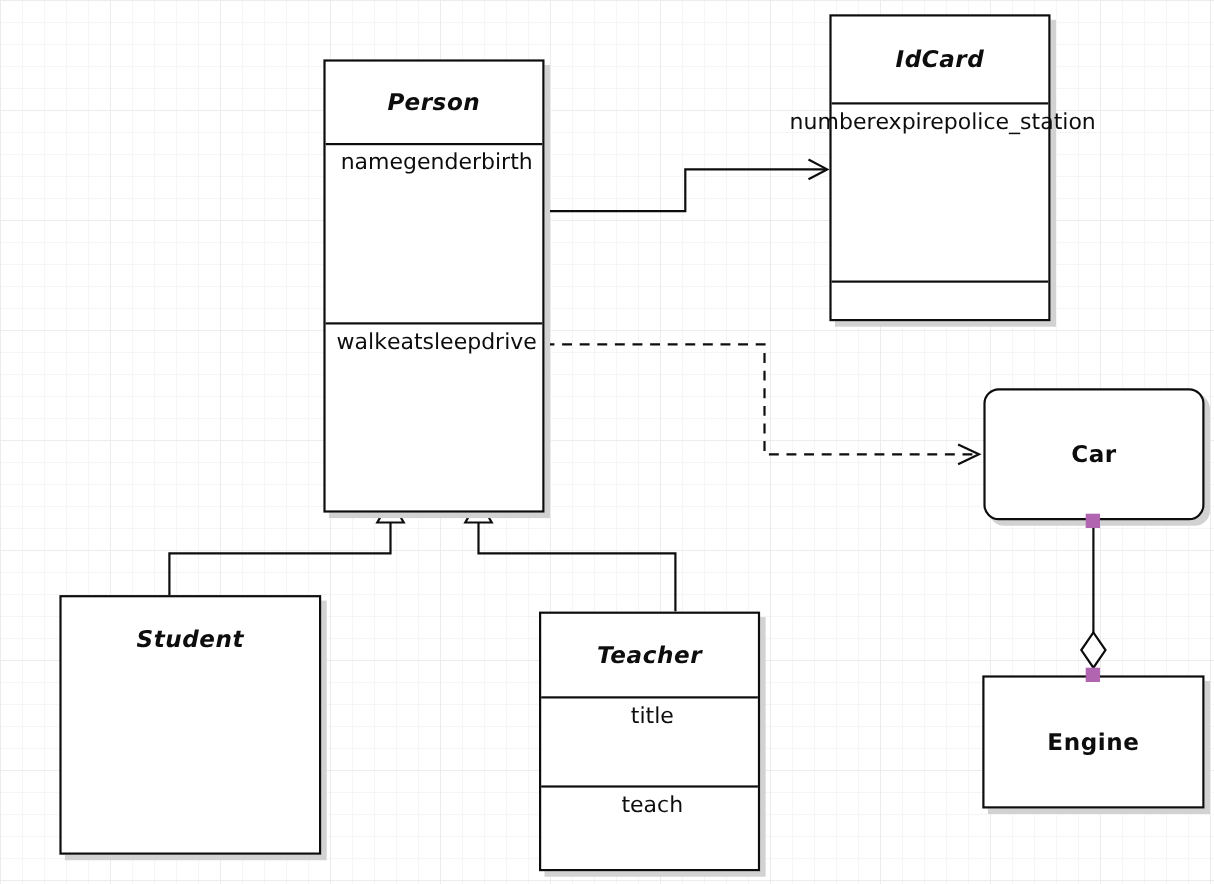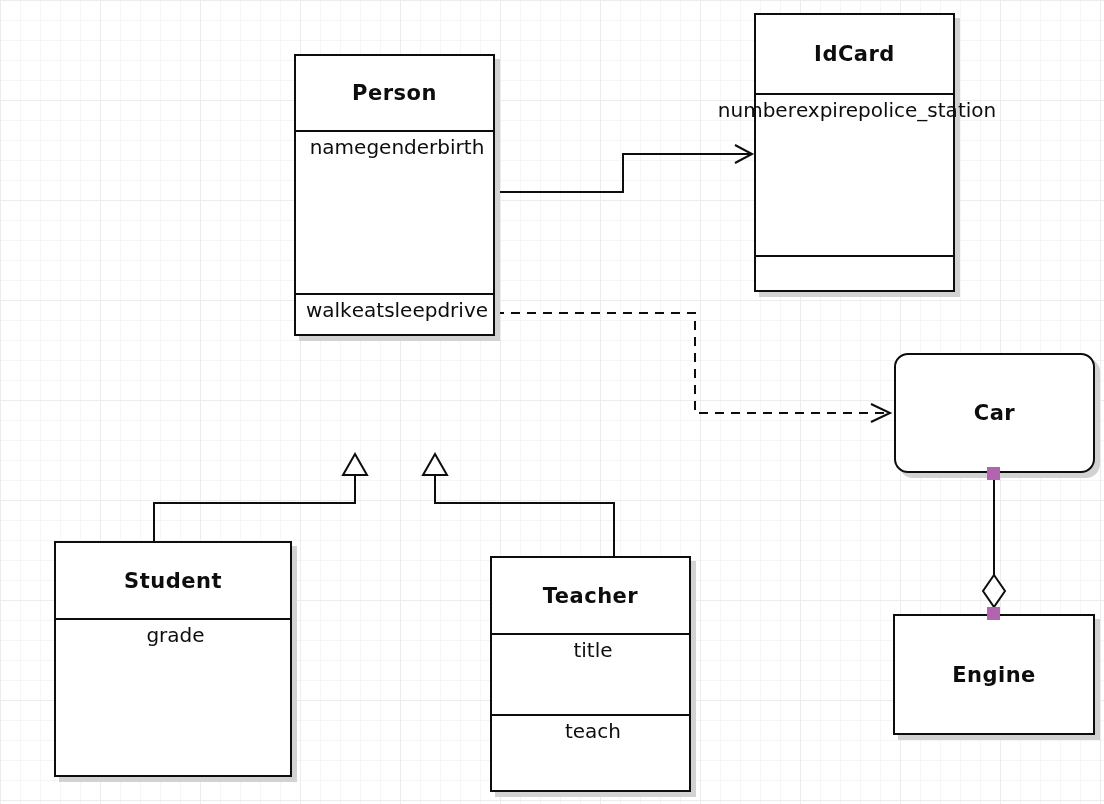--- a/index.html
+++ b/index.html
@@ -19,21 +19,21 @@
   svg.layer{position:absolute;left:0;top:0;width:1104px;height:804px;}
   svg.layer.handles{pointer-events:none;}
   .uml-class{
     position:absolute;box-sizing:border-box;background:#ffffff;
     border:2px solid #0d0d0d;box-shadow:5px 5px 0 #d2d2d2;
     display:flex;flex-direction:column;color:#0d0d0d;
   }
   .sec{box-sizing:border-box;}
   .sec.title{
     display:flex;align-items:center;justify-content:center;
-    font-weight:bold;font-size:21px;letter-spacing:.5px;
+    font-weight:bold;font-size:21px;letter-spacing:.5px;font-style:italic;
   }
   .sec.body{
     border-top:2px solid #0d0d0d;
     display:flex;justify-content:center;
     font-size:20px;line-height:30px;padding-left:5px;
   }
   .sec.grow{flex:1;}
   .single{align-items:center;justify-content:center;display:flex;
     font-weight:bold;font-size:21px;letter-spacing:.5px;height:100%;}
   .stroke{stroke:#0d0d0d;stroke-width:2;fill:none;}
@@ -64,21 +64,21 @@
       <path class="stroke" d="M435,475 L435,503 L614,503 L614,556"></path>
       <path d="M435,454 L447,475 L423,475 Z" fill="#ffffff" stroke="#0d0d0d" stroke-width="2"></path>
     </g>
 
     <g>
       <line class="stroke" x1="994" y1="474" x2="994" y2="576"></line>
       <path d="M994,575 L1005,591 L994,607 L983,591 Z" fill="#ffffff" stroke="#0d0d0d" stroke-width="2"></path>
     </g>
   </svg>
 
-  <div class="uml-class" style="left:294px;top:54px;width:201px;height:282px;">
+  <div class="uml-class" style="left:294px;top:54px;width:201px;height:412px;">
     <div class="sec title" style="height:74px">Person</div>
     <div class="sec body" style="height:163px">
       <div>name</div>
       <div>gender</div>
       <div>birth</div>
     </div>
     <div class="sec body grow">
       <div>walk</div>
       <div>eat</div>
       <div>sleep</div>
@@ -99,23 +99,20 @@
   <div class="uml-class" style="left:894px;top:353px;width:201px;height:120px;border-radius:14px;">
     <div class="single">Car</div>
   </div>
 
   <div class="uml-class" style="left:893px;top:614px;width:202px;height:121px;">
     <div class="single">Engine</div>
   </div>
 
   <div class="uml-class" style="left:54px;top:541px;width:238px;height:236px;">
     <div class="sec title" style="height:75px">Student</div>
-    <div class="sec body" style="height:81px">
-      <div>grade</div>
-    </div>
   </div>
 
   <div class="uml-class" style="left:490px;top:556px;width:201px;height:236px;">
     <div class="sec title" style="height:75px">Teacher</div>
     <div class="sec body" style="height:81px">
       <div>title</div>
     </div>
     <div class="sec body grow">
       <div>teach</div>
     </div>

